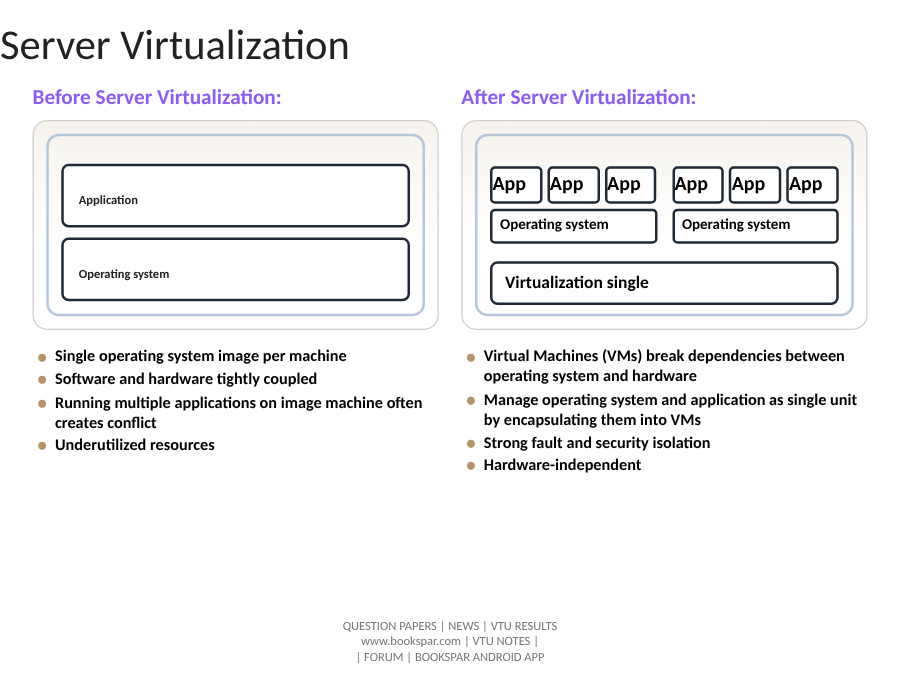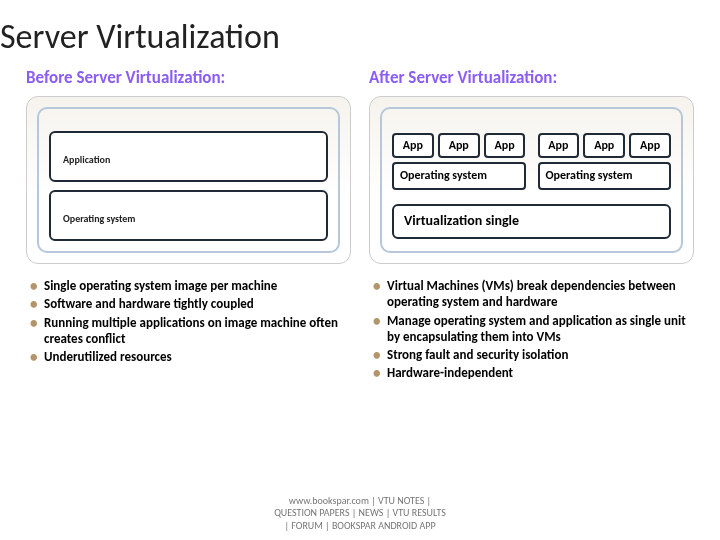--- a/index.html
+++ b/index.html
@@ -67,22 +67,21 @@
   }
   .apps-row {
     display: flex;
     gap: 4px;
   }
   .app-cell {
     flex: 1;
     background: #fff;
     border: 2px solid #1f2a36;
     border-radius: 4px;
-    text-align: center;
-    font-size: 12px;
+    font-size: 16px;
     font-weight: 700;
     padding: 3px 0 4px;
   }
   .os-box {
     background: #fff;
     border: 2px solid #1f2a36;
     border-radius: 4px;
     font-size: 12px;
     font-weight: 700;
     padding: 4px 6px 6px;
@@ -180,16 +179,16 @@
       <li>Virtual Machines (VMs) break dependencies between operating system and hardware</li>
       <li>Manage operating system and application as single unit by encapsulating them into VMs</li>
       <li>Strong fault and security isolation</li>
       <li>Hardware-independent</li>
     </ul>
   </div>
 
 </div>
 
 <div class="footer">
+  <div>QUESTION PAPERS | NEWS | VTU RESULTS</div>
   <div>www.bookspar.com | VTU NOTES |</div>
-  <div>QUESTION PAPERS | NEWS | VTU RESULTS</div>
   <div>| FORUM | BOOKSPAR ANDROID APP</div>
 </div>
 
 </body></html>

